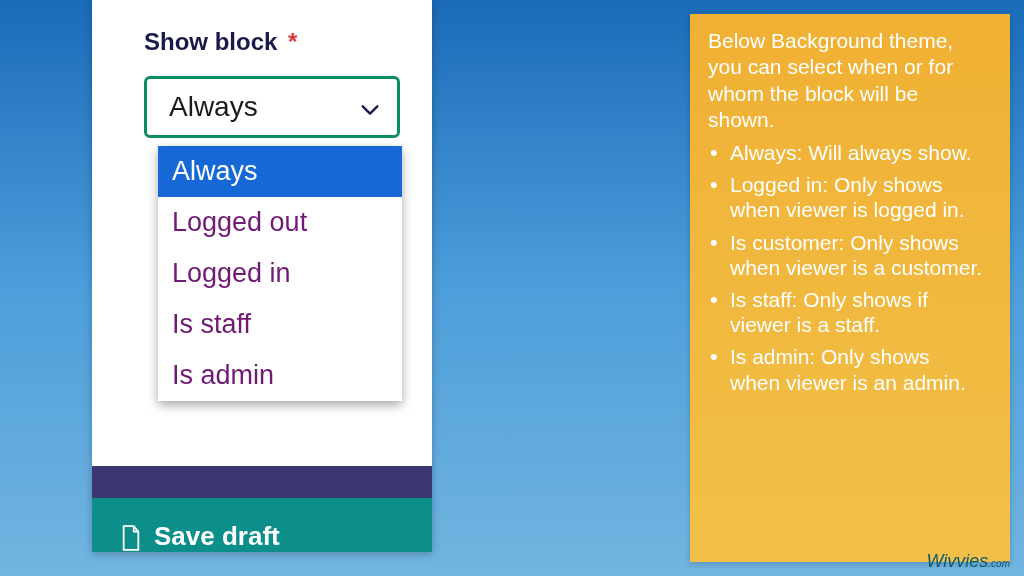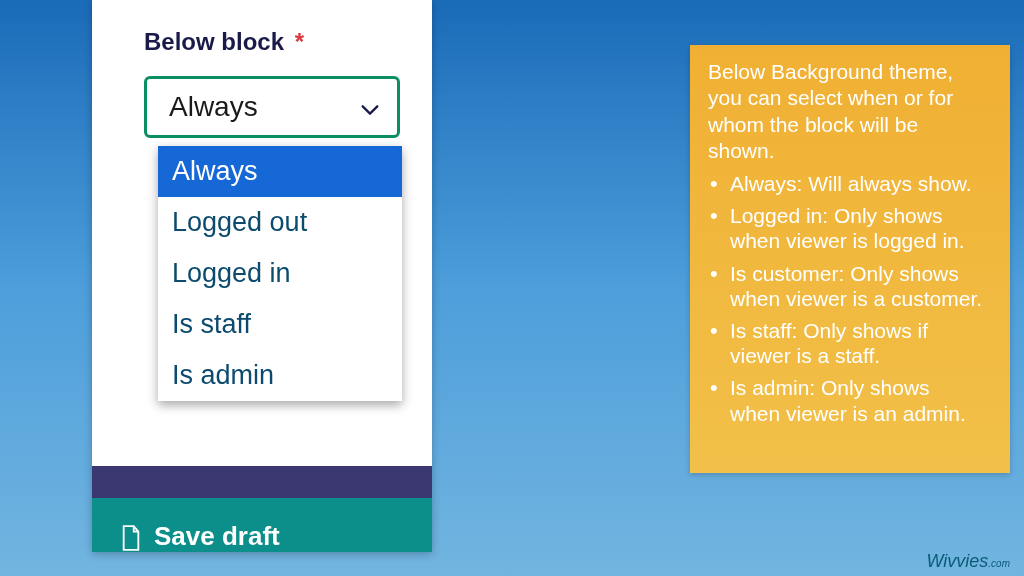--- a/index.html
+++ b/index.html
@@ -54,21 +54,21 @@
     position: absolute;
     left: 66px;
     top: 146px;
     width: 244px;
     background: #fff;
     box-shadow: 0 4px 10px rgba(0,0,0,0.35);
   }
   .dd-item {
     padding: 8px 14px;
     font-size: 27px;
-    color: #0c4a6e;
+    color: #701a75;
     line-height: 1.3;
   }
   .dd-item.selected {
     background: #1668d6;
     color: #fff;
   }
   .purple-bar {
     position: absolute;
     left: 0; right: 0;
     top: 466px;
@@ -92,26 +92,25 @@
     width: 22px; height: 28px;
     margin-right: 12px;
     display: inline-flex;
   }
   .doc-icon svg { width: 100%; height: 100%; }
   .info-panel {
     position: absolute;
     right: 14px;
     top: 14px;
     width: 320px;
-    height: 428px;
+    height: 548px;
     background: linear-gradient(180deg, #f0b033 0%, #f2c049 100%);
     padding: 14px 26px 14px 18px;
     color: #ffffff;
     box-shadow: 0 2px 6px rgba(0,0,0,0.2);
-    margin-top: 31px;
   }
   .info-panel .lead {
     font-size: 21px;
     line-height: 1.25;
     margin-bottom: 6px;
   }
   .info-panel ul {
     list-style: none;
     padding-left: 2px;
   }
@@ -140,21 +139,21 @@
     font-weight: 400;
     font-style: italic;
   }
   .brand .ext { font-size: 10px; }
 </style>
 </head>
 <body>
 
 <div class="card">
   <div class="field-label">
-    <span>Below block</span>
+    <span>Show block</span>
     <span class="req">*</span>
   </div>
 
   <div class="select-box">
     <span>Always</span>
     <span class="chevron">
       <svg viewBox="0 0 24 24">
           <path d="M4 8 L12 16 L20 8" fill="none" stroke="#1a1a4a" stroke-width="2.5" stroke-linecap="round" stroke-linejoin="round"></path>
         </svg>
     </span>

